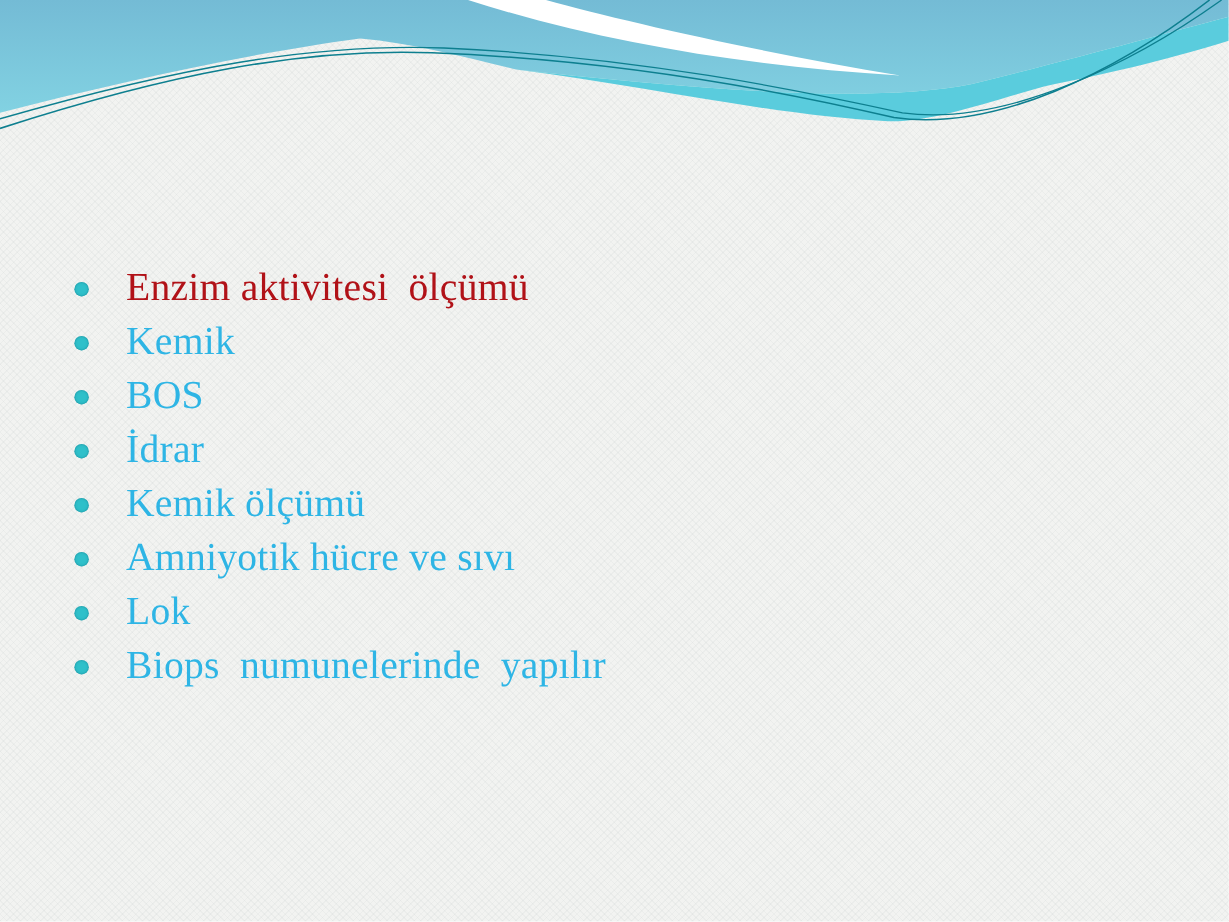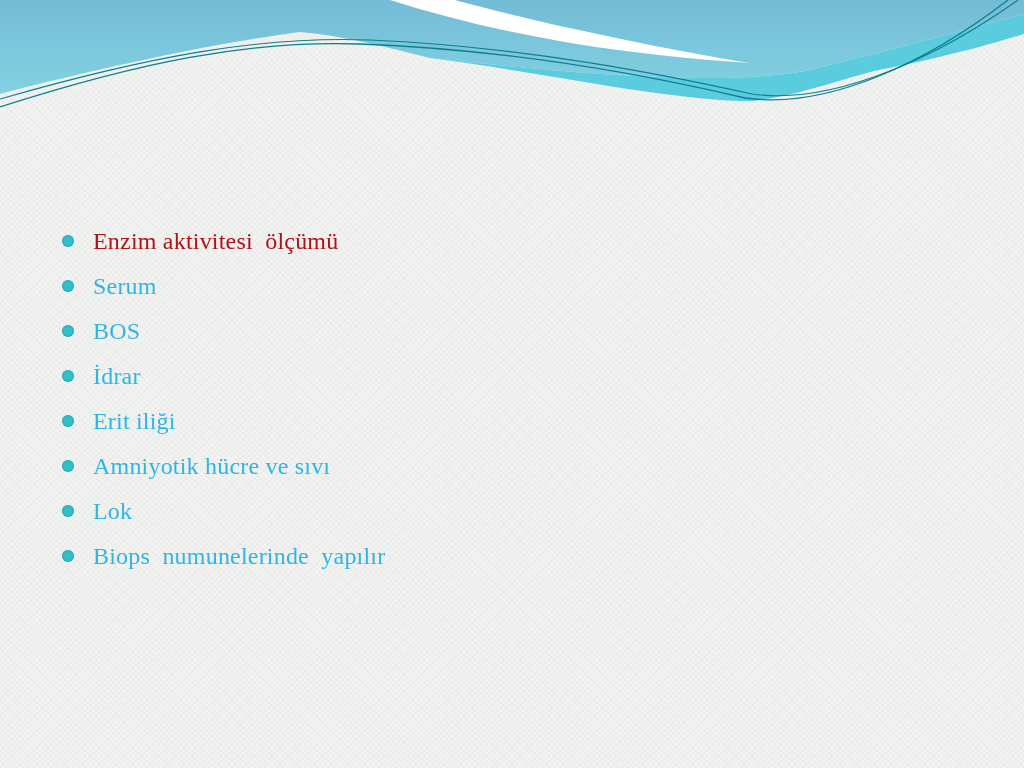--- a/index.html
+++ b/index.html
@@ -40,24 +40,25 @@
   }
   .bullet-dot {
     width: 12px;
     height: 12px;
     border-radius: 50%;
     margin-right: 19px;
     flex: none;
     box-shadow: inset 0 0 2px rgba(0, 90, 110, 0.55);
   }
   .bullet-text {
-    font-size: 24px;
+    font-size: 33px;
     line-height: 1;
     white-space: pre-wrap;
     letter-spacing: 0.2px;
+    margin-left: 12px;
   }
 </style>
 </head>
 <body>
 
 <div class="slide">
 
   <svg class="header-wave" width="1024" height="180" viewBox="0 0 1024 180" xmlns="http://www.w3.org/2000/svg">
     <defs>
       <linearGradient id="skyGrad" x1="0" y1="0" x2="0" y2="1">
@@ -92,33 +93,33 @@
              C838,106 945,52 1018,0" stroke="#0d7f8f"></path>
   </svg>
 
   <ul class="bullet-list">
     <li class="bullet-item">
       <span class="bullet-dot" style="background-color: rgb(47, 192, 202);"></span>
       <span class="bullet-text" style="color: rgb(177, 18, 24);">Enzim aktivitesi  ölçümü</span>
     </li>
     <li class="bullet-item">
       <span class="bullet-dot" style="background-color: rgb(47, 192, 202);"></span>
-      <span class="bullet-text" style="color: rgb(46, 181, 229);">Serum</span>
+      <span class="bullet-text" style="color: rgb(46, 181, 229);">Kemik</span>
     </li>
     <li class="bullet-item">
       <span class="bullet-dot" style="background-color: rgb(47, 192, 202);"></span>
       <span class="bullet-text" style="color: rgb(46, 181, 229);">BOS</span>
     </li>
     <li class="bullet-item">
       <span class="bullet-dot" style="background-color: rgb(47, 192, 202);"></span>
       <span class="bullet-text" style="color: rgb(46, 181, 229);">İdrar</span>
     </li>
     <li class="bullet-item">
       <span class="bullet-dot" style="background-color: rgb(47, 192, 202);"></span>
-      <span class="bullet-text" style="color: rgb(46, 181, 229);">Erit iliği</span>
+      <span class="bullet-text" style="color: rgb(46, 181, 229);">Kemik ölçümü</span>
     </li>
     <li class="bullet-item">
       <span class="bullet-dot" style="background-color: rgb(47, 192, 202);"></span>
       <span class="bullet-text" style="color: rgb(46, 181, 229); text-align: right;">Amniyotik hücre ve sıvı</span>
     </li>
     <li class="bullet-item">
       <span class="bullet-dot" style="background-color: rgb(47, 192, 202);"></span>
       <span class="bullet-text" style="color: rgb(46, 181, 229);">Lok</span>
     </li>
     <li class="bullet-item">

